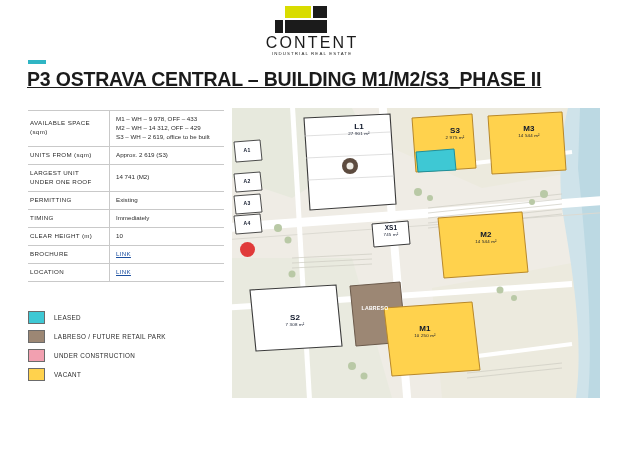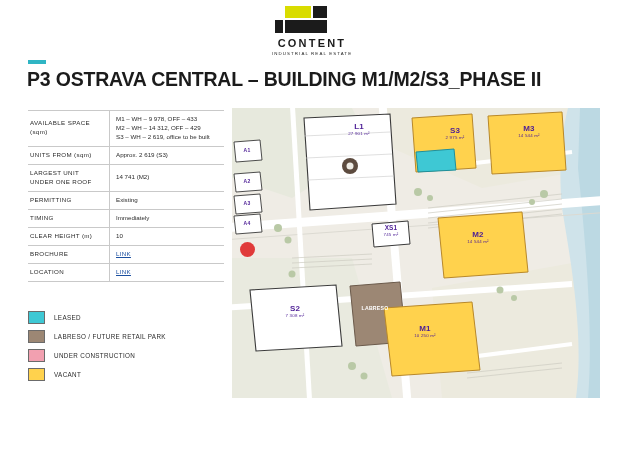--- a/index.html
+++ b/index.html
@@ -37,23 +37,23 @@
     position: relative;
   }
   .logo-mark .sq {
     position: absolute;
   }
   .logo-mark .sq1 { left: 10px; top: 0px; width: 26px; height: 12px; background: #d9dc00; }
   .logo-mark .sq2 { left: 38px; top: 0px; width: 14px; height: 12px; background: #1b1b1b; }
   .logo-mark .sq3 { left: 10px; top: 14px; width: 42px; height: 13px; background: #1b1b1b; }
   .logo-mark .sq4 { left: 0px; top: 14px; width: 8px; height: 13px; background: #1b1b1b; }
   .logo-name {
-    font-size: 11px;
+    font-size: 16px;
     letter-spacing: 2.2px;
-    font-weight: 700;
+    font-weight: 400;
     color: #1b1b1b;
     line-height: 12px;
   }
   .logo-sub {
     font-size: 4.4px;
     letter-spacing: 1.1px;
     color: #1b1b1b;
     margin-top: 2px;
   }
 
@@ -68,20 +68,21 @@
   }
   .page-title {
     position: absolute;
     left: 27px;
     top: 68px;
     font-size: 19.5px;
     font-weight: 700;
     letter-spacing: -0.2px;
     color: #1b1b1b;
     white-space: nowrap;
+    text-decoration: underline;
   }
 
   
   .spec-table {
     position: absolute;
     left: 28px;
     top: 110px;
     width: 196px;
     border-collapse: collapse;
     font-size: 6.2px;
@@ -138,21 +139,21 @@
     width: 368px;
     height: 290px;
     background: #f1efe9;
     overflow: hidden;
   }
   .map svg { display: block; }
 
   .bldg-label {
     position: absolute;
     text-align: center;
-    color: #4c1d95;
+    color: #0f172a;
     pointer-events: none;
   }
   .bldg-label .nm {
     font-size: 8px;
     font-weight: 700;
     line-height: 9px;
     letter-spacing: 0.2px;
   }
   .bldg-label .nm.sm { font-size: 6.4px; }
   .bldg-label .ar {
@@ -336,25 +337,25 @@
       <div class="ar">2 975 m²</div>
     </div>
     <div class="bldg-label" style="left:272px; top:16px; width:50px;">
       <div class="nm">M3</div>
       <div class="ar">14 544 m²</div>
     </div>
     <div class="bldg-label" style="left:140px; top:115px; width:38px;">
       <div class="nm sm">XS1</div>
       <div class="ar">745 m²</div>
     </div>
-    <div class="bldg-label" style="left:216px; top:122px; width:60px;">
+    <div class="bldg-label" style="left:224px; top:122px; width:60px;">
       <div class="nm">M2</div>
       <div class="ar">14 544 m²</div>
     </div>
-    <div class="bldg-label" style="left:38px; top:196px; width:50px;text-align:center;">
+    <div class="bldg-label" style="left:38px; top:205px; width:50px;text-align:center;">
       <div class="nm">S2</div>
       <div class="ar">7 308 m²</div>
     </div>
     <div class="bldg-label" style="left:167px; top:216px; width:52px;">
       <div class="nm">M1</div>
       <div class="ar">10 250 m²</div>
     </div>
     <div class="bldg-label" style="left:118px; top:196px; width:50px; color:#ffffff;">
       <div class="nm sm" style="font-size:5.2px;">LABRESO</div>
     </div>

